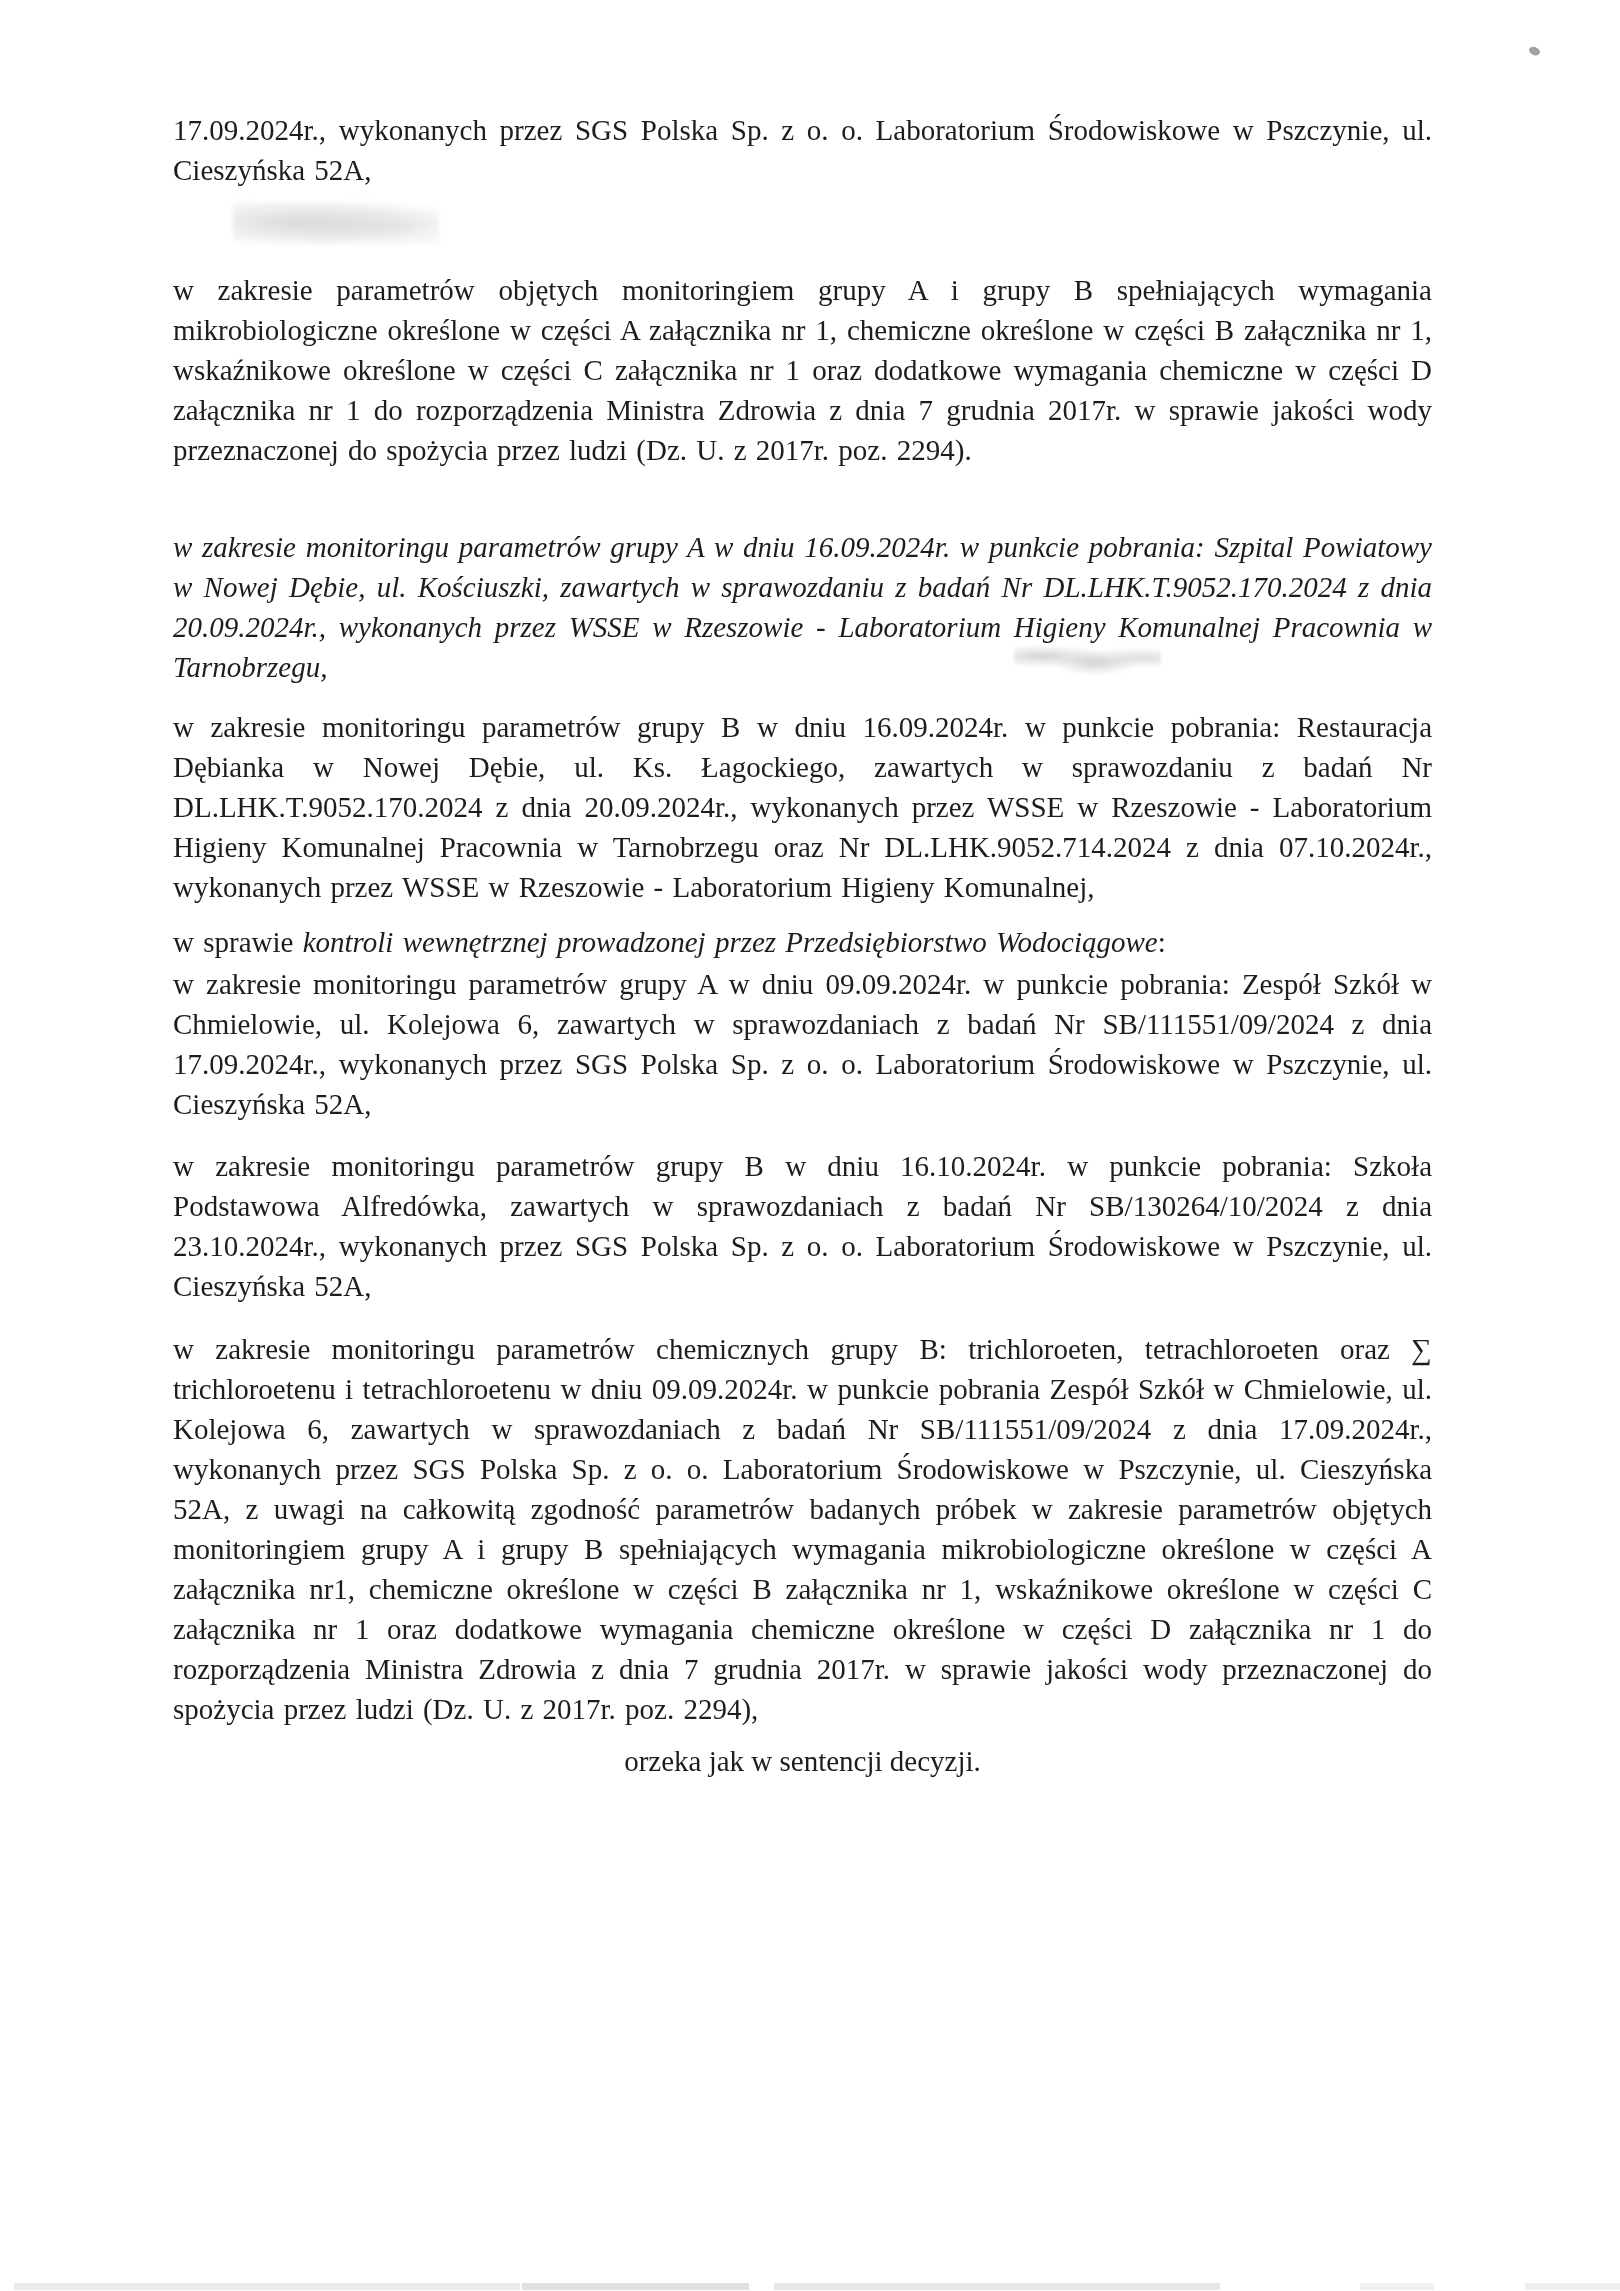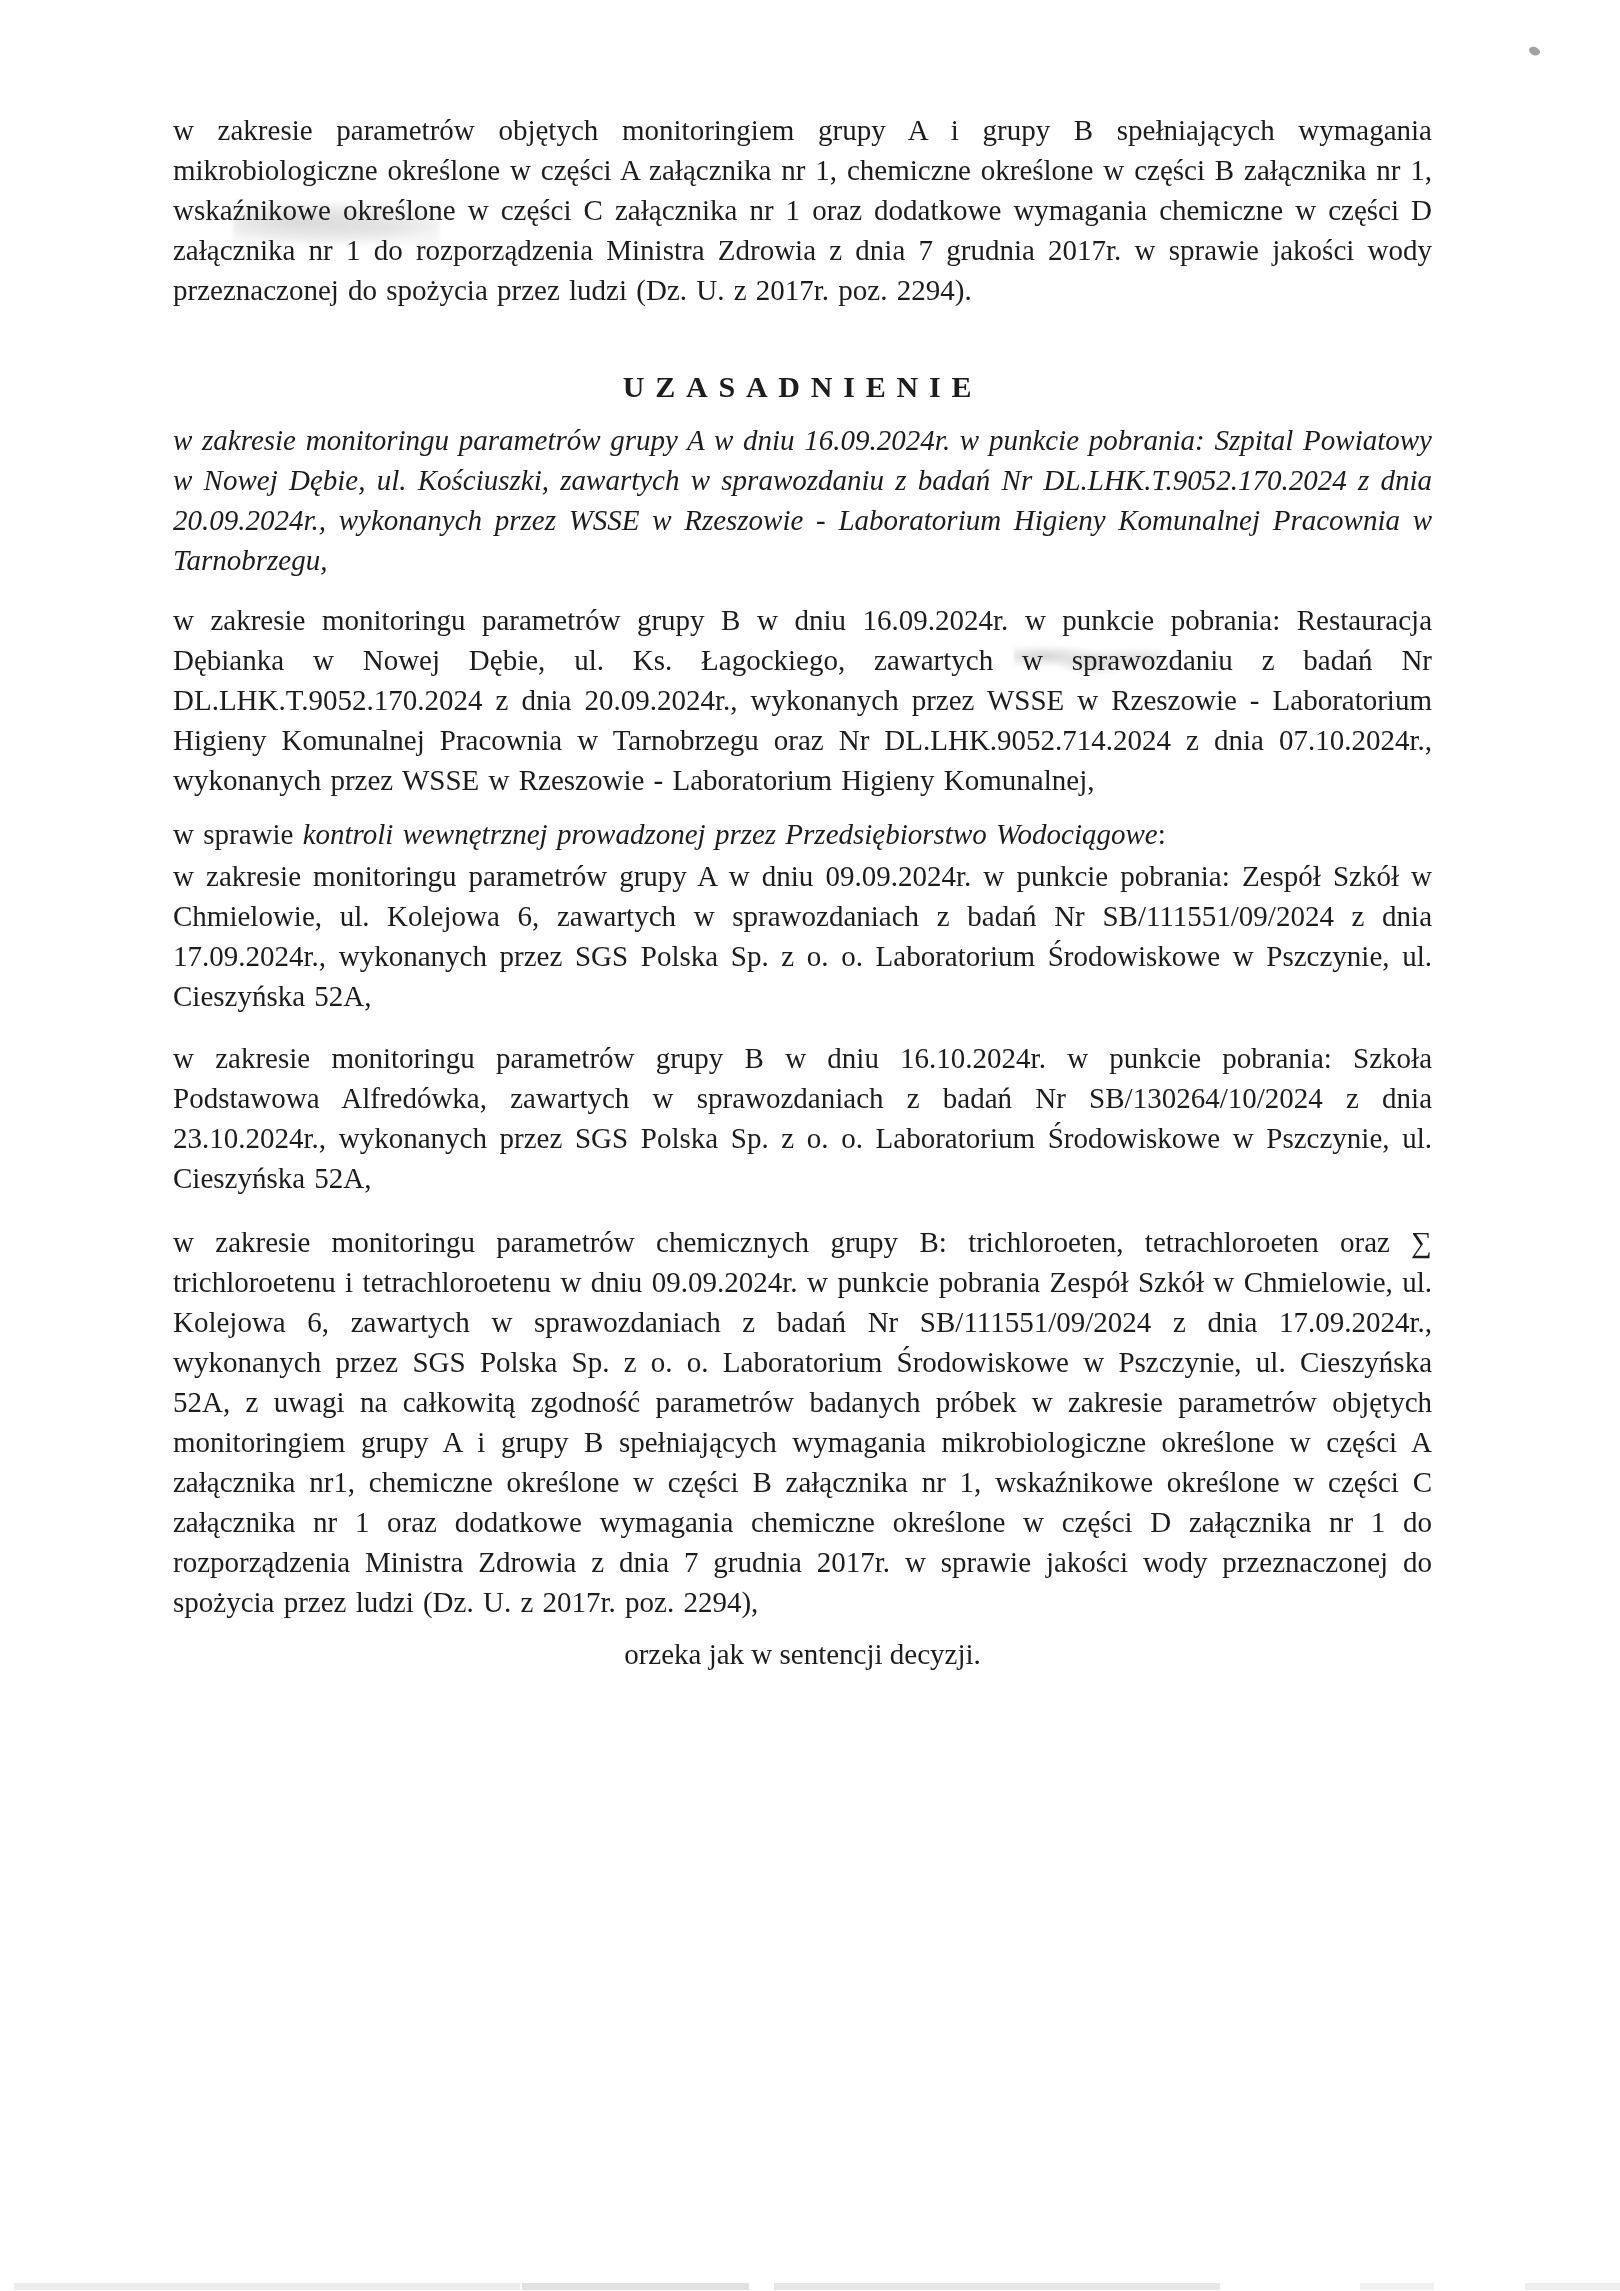--- a/index.html
+++ b/index.html
@@ -105,26 +105,26 @@
 <body>
 
 <div class="page">
 
   <div class="speck-top-right"></div>
   <div class="smudge-address"></div>
   <div class="smudge-heading"></div>
 
   <div class="text-block">
 
+    <p class="body-par p-intro">17.09.2024r., wykonanych przez SGS Polska Sp. z o. o. Laboratorium Środowiskowe w Pszczynie, ul. Cieszyńska 52A,</p>
 
 
 
     <p class="body-par p-scope">w zakresie parametrów objętych monitoringiem grupy A i grupy B spełniających wymagania mikrobiologiczne określone w części A załącznika nr 1, chemiczne określone w części B załącznika nr 1, wskaźnikowe określone w części C załącznika nr 1 oraz dodatkowe wymagania chemiczne w części D załącznika nr 1 do rozporządzenia Ministra Zdrowia z dnia 7 grudnia 2017r. w sprawie jakości wody przeznaczonej do spożycia przez ludzi (Dz. U. z 2017r. poz. 2294).</p>
 
-    <h2 class="h-uzasadnienie">UZASADNIENIE</h2>
 
 
     <p class="body-par p-mon-a-san">w zakresie monitoringu parametrów grupy A w dniu 16.09.2024r. w punkcie pobrania: Szpital Powiatowy w Nowej Dębie, ul. Kościuszki, zawartych w sprawozdaniu z badań Nr DL.LHK.T.9052.170.2024 z dnia 20.09.2024r., wykonanych przez WSSE w Rzeszowie - Laboratorium Higieny Komunalnej Pracownia w Tarnobrzegu,</p>
 
     <p class="body-par p-mon-b-san">w zakresie monitoringu parametrów grupy B w dniu 16.09.2024r. w punkcie pobrania: Restauracja Dębianka w Nowej Dębie, ul. Ks. Łagockiego, zawartych w sprawozdaniu z badań Nr DL.LHK.T.9052.170.2024 z dnia 20.09.2024r., wykonanych przez WSSE w Rzeszowie - Laboratorium Higieny Komunalnej Pracownia w Tarnobrzegu oraz Nr DL.LHK.9052.714.2024 z dnia 07.10.2024r., wykonanych przez WSSE w Rzeszowie - Laboratorium Higieny Komunalnej,</p>
 
     <p class="body-par p-internal"><span>w sprawie </span><span class="em-run">kontroli wewnętrznej prowadzonej przez Przedsiębiorstwo Wodociągowe</span><span>:</span></p>
 
     <p class="body-par p-mon-a-int">w zakresie monitoringu parametrów grupy A w dniu 09.09.2024r. w punkcie pobrania: Zespół Szkół w Chmielowie, ul. Kolejowa 6, zawartych w sprawozdaniach z badań Nr SB/111551/09/2024 z dnia 17.09.2024r., wykonanych przez SGS Polska Sp. z o. o. Laboratorium Środowiskowe w Pszczynie, ul. Cieszyńska 52A,</p>
 

